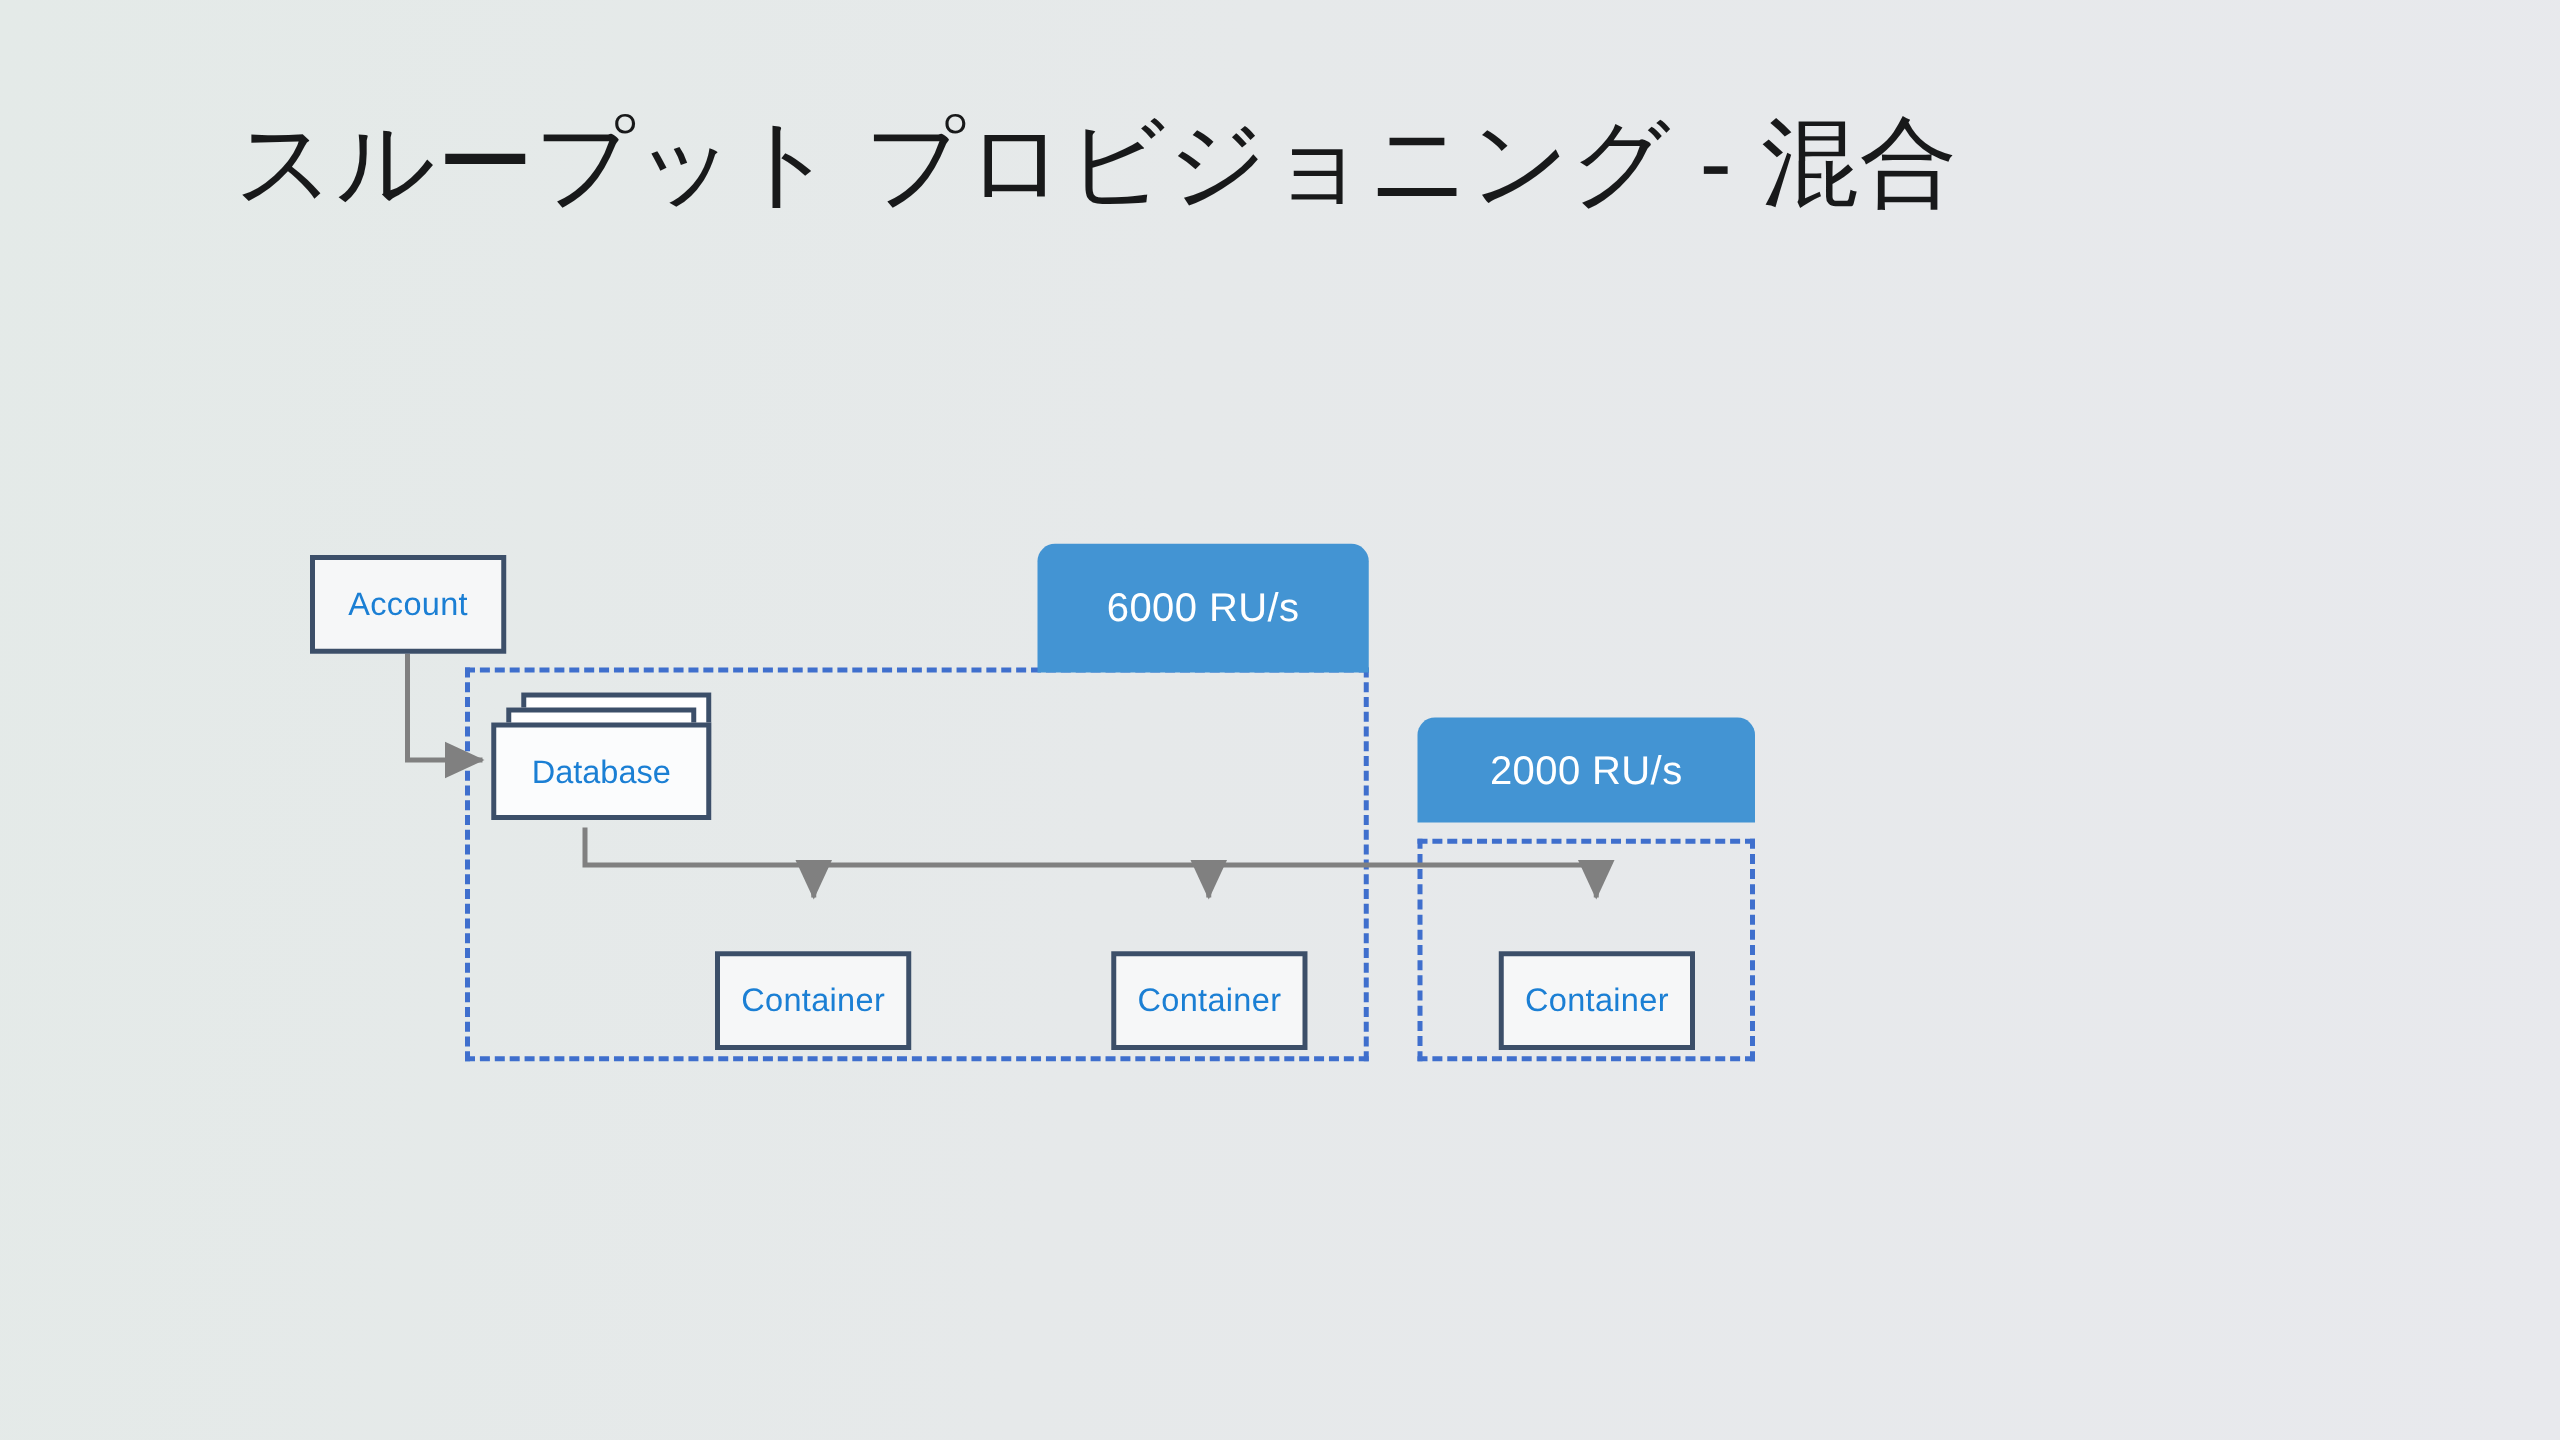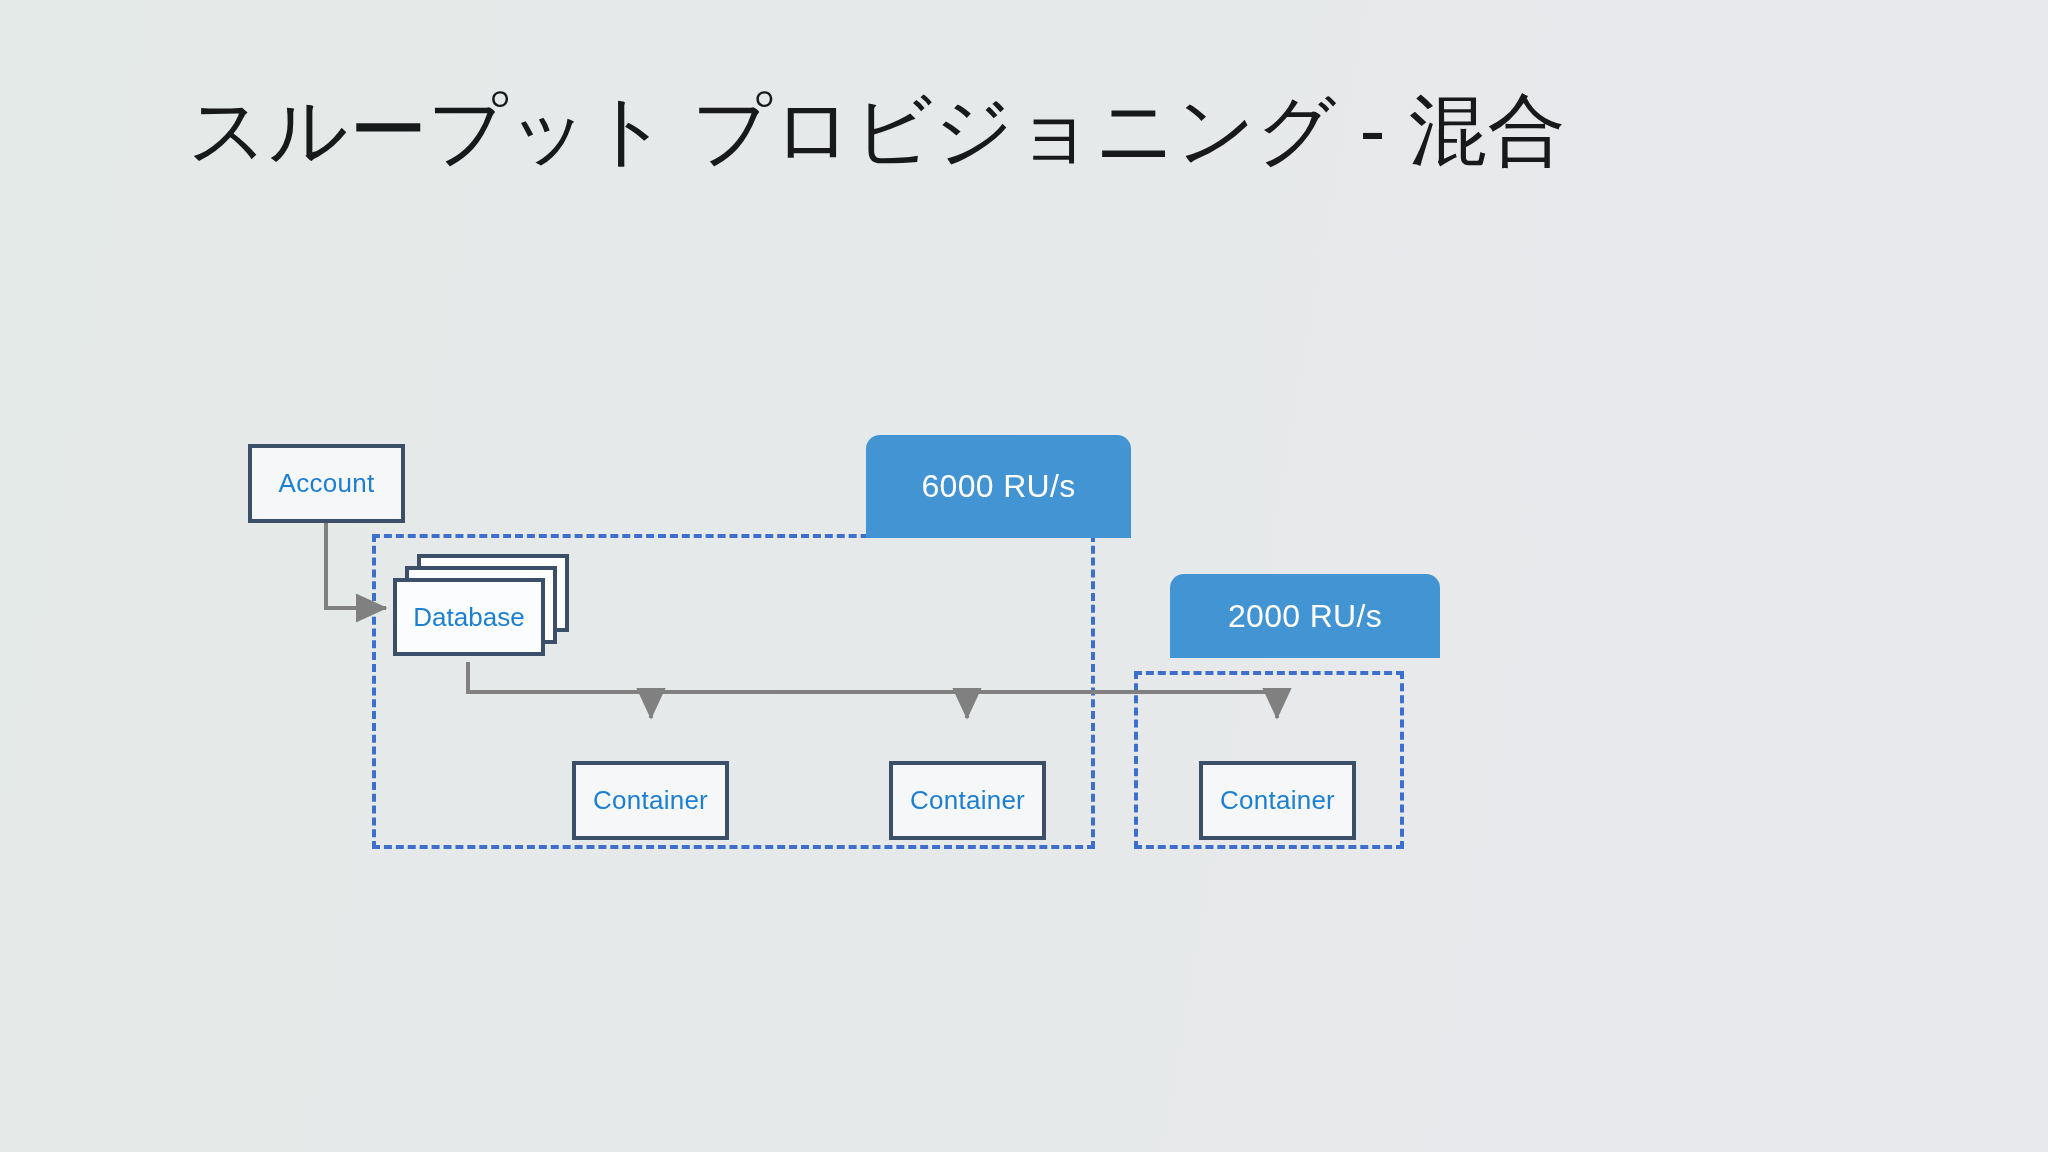--- a/index.html
+++ b/index.html
@@ -75,21 +75,20 @@
     position: absolute;
     background: #4394d3;
     border-radius: 14px 14px 0 0;
     color: #ffffff;
     font-size: 32px;
     display: flex;
     align-items: center;
     justify-content: center;
     box-sizing: border-box;
     letter-spacing: 0.01em;
-    margin-left: 36px;
   }
   #ru-db {
     left: 830px;
     top: 435px;
     width: 265px;
     height: 103px;
   }
   #ru-container {
     left: 1134px;
     top: 574px;
@@ -139,21 +138,21 @@
   }
   #node-database-stack .sheet.s2 {
     left: 12px;
     top: 12px;
     width: 152px;
     height: 78px;
   }
   #node-database-stack .sheet.s1 {
     left: 0px;
     top: 24px;
-    width: 152px;
+    width: 176px;
     height: 78px;
     background: #fbfcfd;
     display: flex;
     align-items: center;
     justify-content: center;
     color: #1b7fd4;
     font-size: 26px;
   }
   #node-c1 { left: 572px; top: 726px; width: 157px; height: 79px; }
   #node-c2 { left: 889px; top: 726px; width: 157px; height: 79px; }

